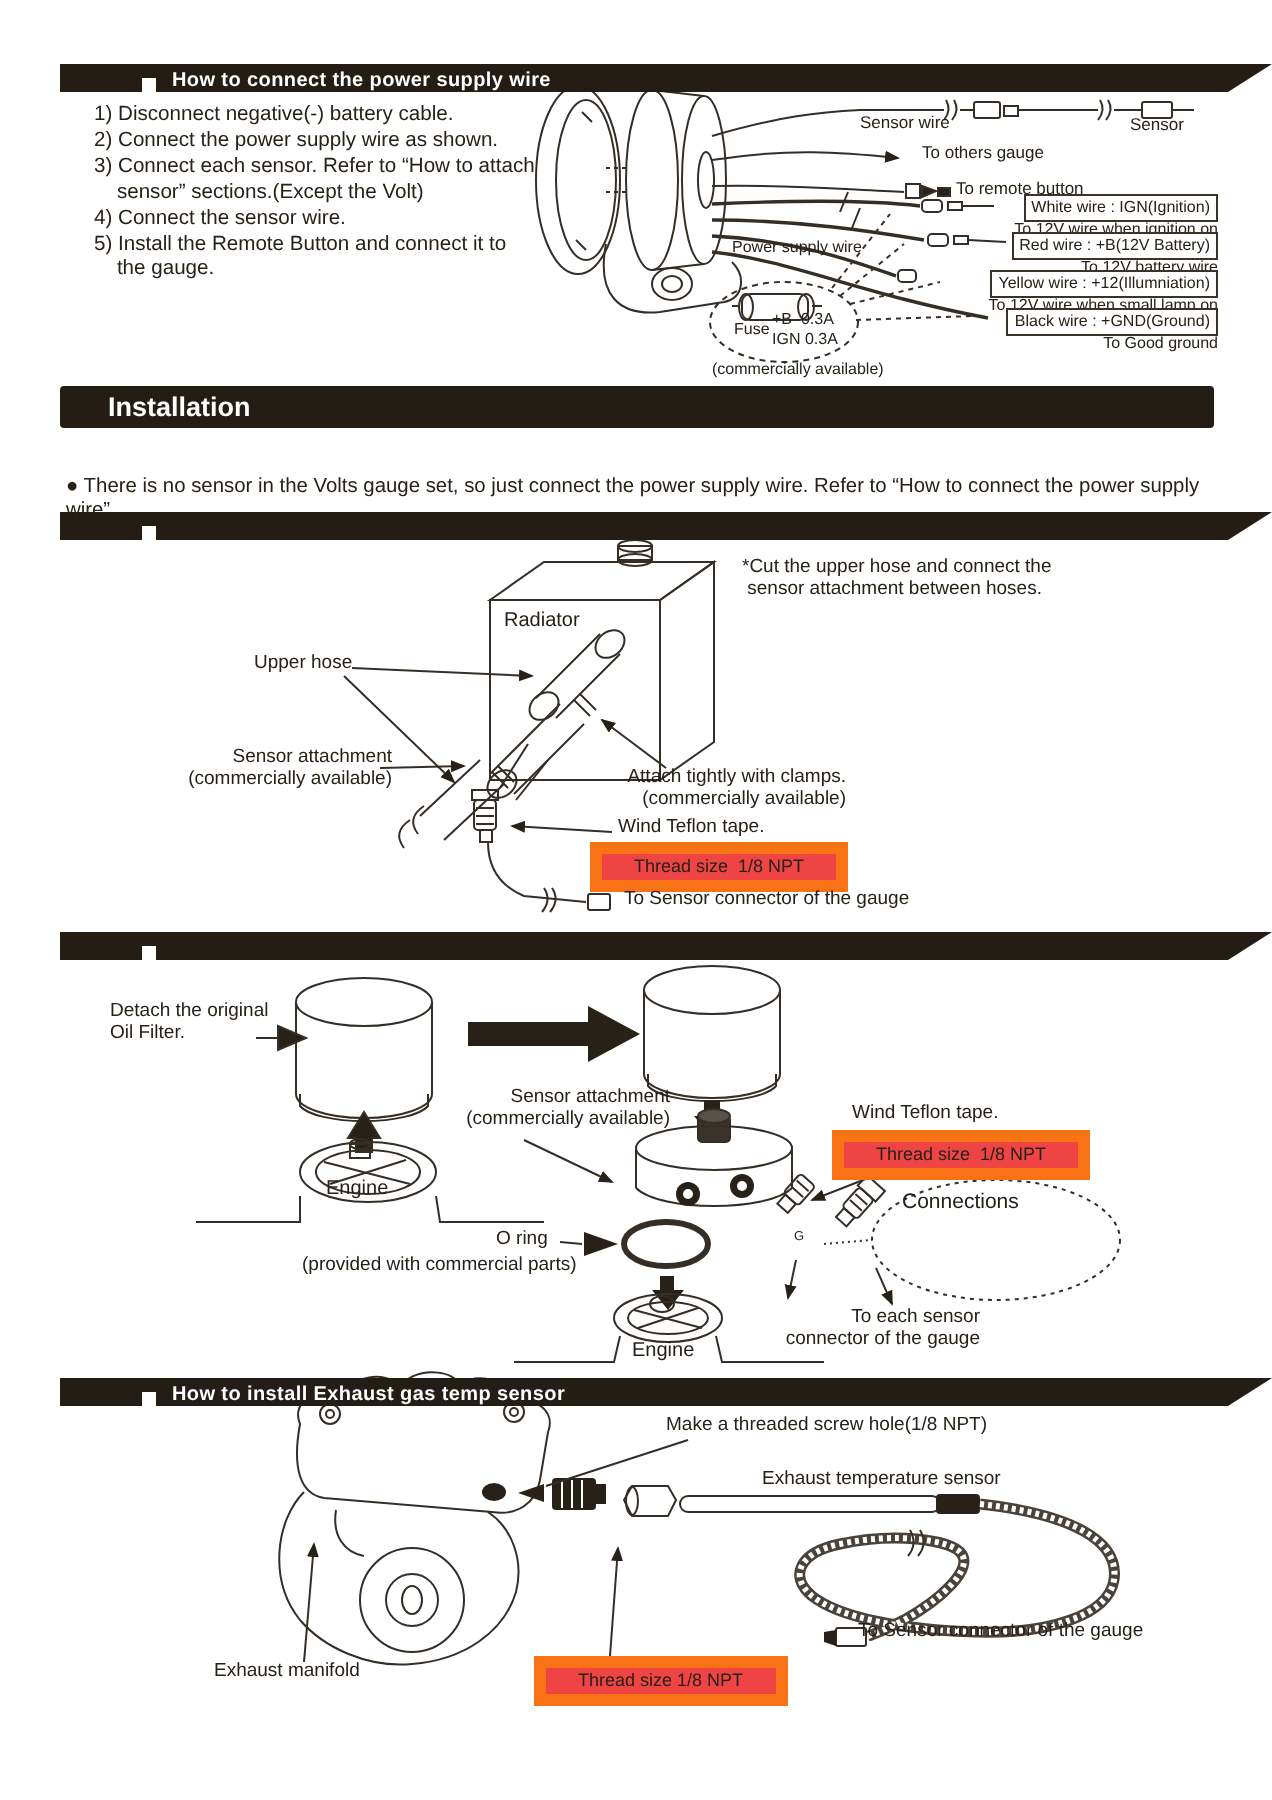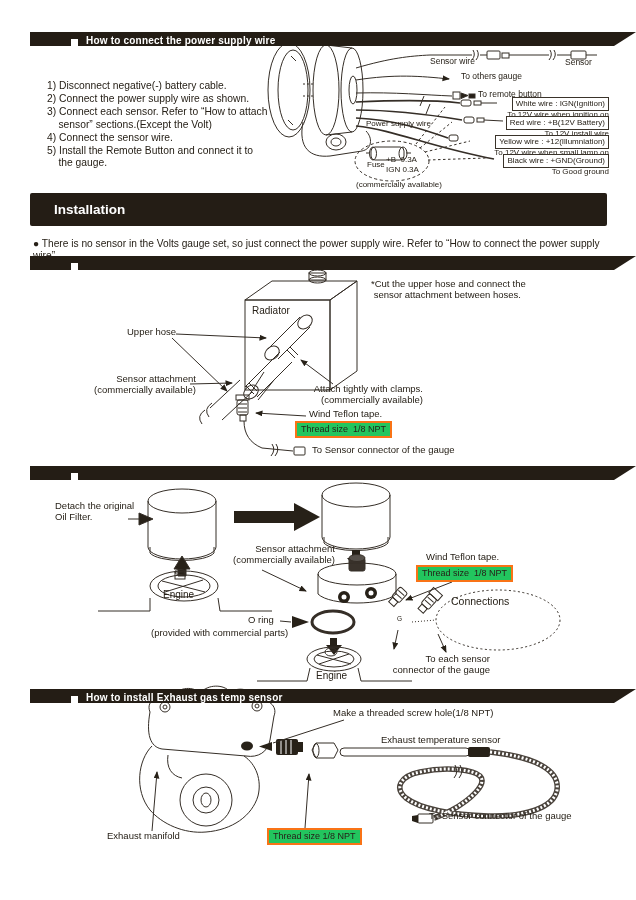--- a/index.html
+++ b/index.html
@@ -2,32 +2,32 @@
 <html><head>
 <meta charset="utf-8">
 <style>
   html,body{margin:0;padding:0;background:#fff;}
   #page{position:relative;width:636px;height:900px;background:#fff;overflow:hidden;
         font-family:"Liberation Sans",sans-serif;color:#272118;border-right:1px solid #d8d5d0;}
   .bar{position:absolute;left:30px;width:577px;height:14px;background:#241d15;color:#ffffff;
        display:flex;align-items:flex-end;clip-path:polygon(0 0,100% 0,calc(100% - 22px) 100%,0 100%);padding-left:29px;}
   .bar .sq{width:7px;height:7px;background:#fff;margin:0 8px 0 12px;flex:0 0 auto;}
   .bar .t{font-size:10px;font-weight:bold;letter-spacing:.2px;white-space:nowrap;}
-  .bigbar{position:absolute;left:30px;width:577px;height:33px;background:#241d15;color:#fff;
+  .bigbar{position:absolute;left:30px;width:577px;height:21px;background:#241d15;color:#fff;
           border-radius:2px;display:flex;align-items:center;}
   .bigbar .t{font-size:13.5px;font-weight:600;padding-left:24px;}
   .lbl{position:absolute;white-space:pre-line;line-height:1.15;}
   .s8{font-size:8px;} .s85{font-size:8.5px;text-align:right;} .s9{font-size:9px;} .s95{font-size:9.5px;}
   .s10{font-size:10px;} .s102{font-size:10.2px;}
   .ctr{text-align:right;}
   .boxed{position:absolute;border:1px solid #3a332a;background:#fff;font-size:8px;
          line-height:10px;padding:1px 3px;white-space:nowrap;}
-  .boxed9{position:absolute;border:2px solid #f97316;background:#22c55e;font-size:9px;
-          line-height:11px;padding:1px 4px;white-space:nowrap;}
-  .steps{position:absolute;left:47px;top:52px;font-size:10.3px;line-height:12.9px;margin-top:28px;}
+  .boxed9{position:absolute;border:6px solid #f97316;background:#ef4444;font-size:9px;
+          line-height:11px;padding:1px 16px;white-space:nowrap;}
+  .steps{position:absolute;left:47px;top:52px;font-size:10.3px;line-height:12.9px;}
   .steps div{white-space:pre-line;}
   svg{position:absolute;left:0;top:0;}
 </style>
 </head>
 <body>
 
 <div id="page">
 
   <svg width="636" height="900" viewBox="0 0 636 900">
     <defs>
@@ -315,21 +315,21 @@
   </div>
 
   <div class="lbl s85" style="left:430px;top:57px">Sensor wire</div>
   <div class="lbl s85" style="left:565px;top:58px">Sensor</div>
   <div class="lbl s85" style="left:461px;top:72px">To others gauge</div>
   <div class="lbl s85" style="left:478px;top:90px">To remote button</div>
 
   <div class="boxed" style="right:27px;top:97px">White wire : IGN(Ignition)</div>
   <div class="lbl s8 ctr" style="right:27px;top:110px;width:150px">To 12V wire when ignition on</div>
   <div class="boxed" style="right:27px;top:116px">Red wire : +B(12V Battery)</div>
-  <div class="lbl s8 ctr" style="right:27px;top:129px;width:150px">To 12V install wire</div>
+  <div class="lbl s8 ctr" style="right:27px;top:129px;width:150px">To 12V battery wire</div>
   <div class="boxed" style="right:27px;top:135px">Yellow wire : +12(Illumniation)</div>
   <div class="lbl s8 ctr" style="right:27px;top:148px;width:150px">To 12V wire when small lamp on</div>
   <div class="boxed" style="right:27px;top:154px">Black wire : +GND(Ground)</div>
   <div class="lbl s8 ctr" style="right:27px;top:167px;width:150px">To Good ground</div>
 
   <div class="lbl s8" style="left:366px;top:119px">Power supply wire</div>
   <div class="lbl s8" style="left:367px;top:160px">Fuse</div>
   <div class="lbl s8" style="left:386px;top:155px;line-height:9.5px">+B&nbsp;&nbsp;0.3A
 IGN 0.3A</div>
   <div class="lbl s8" style="left:356px;top:180px">(commercially available)</div>

